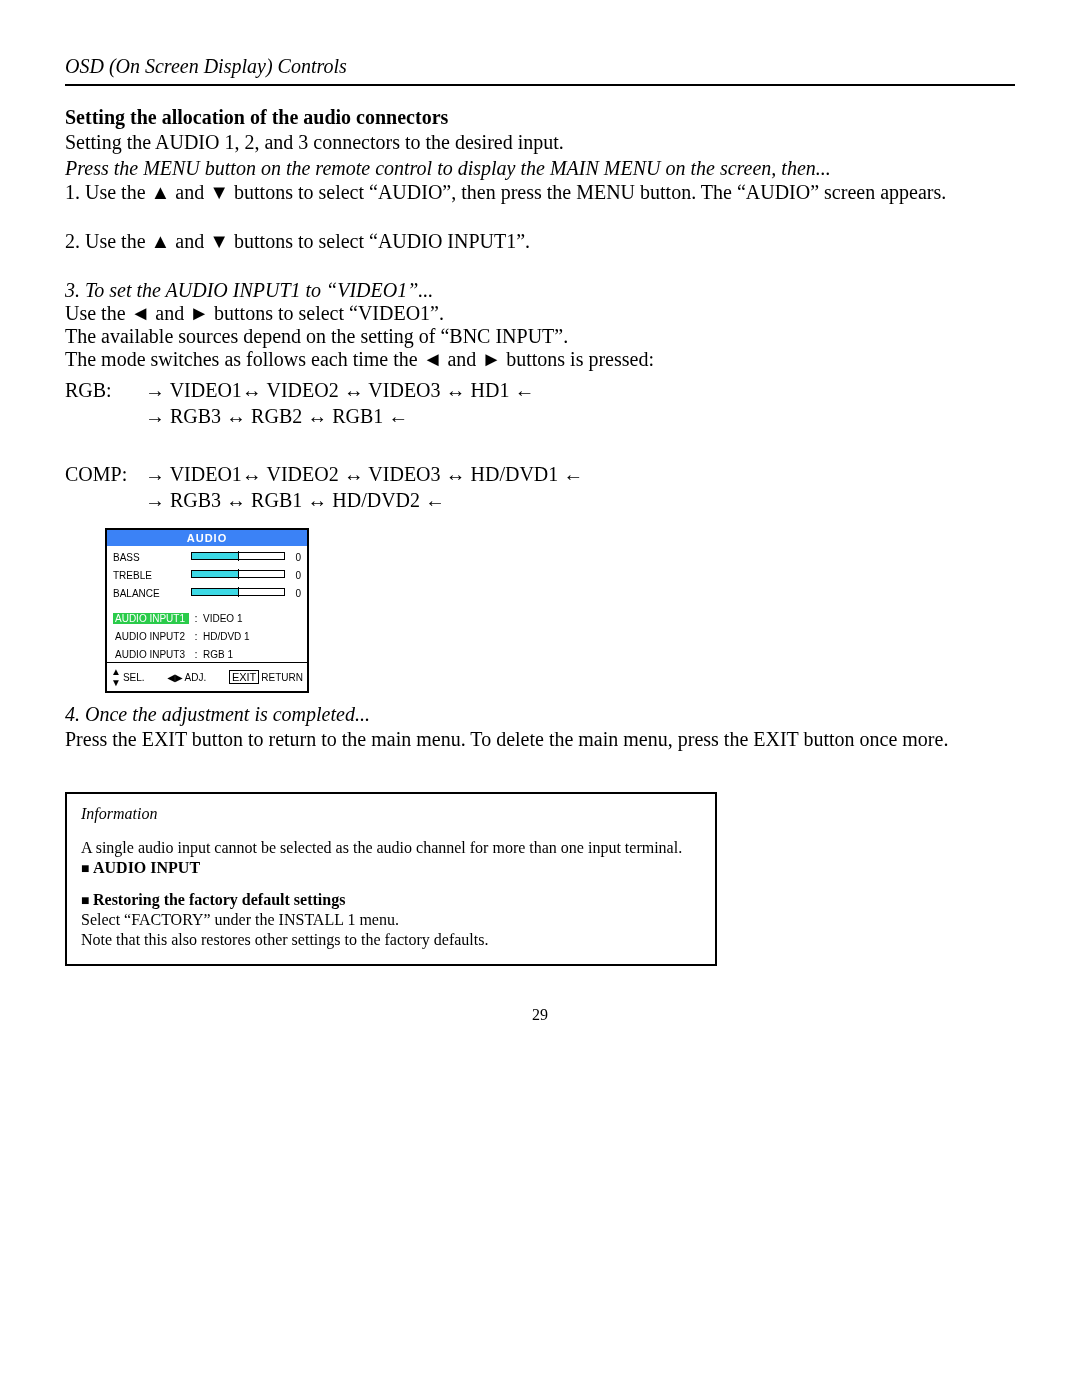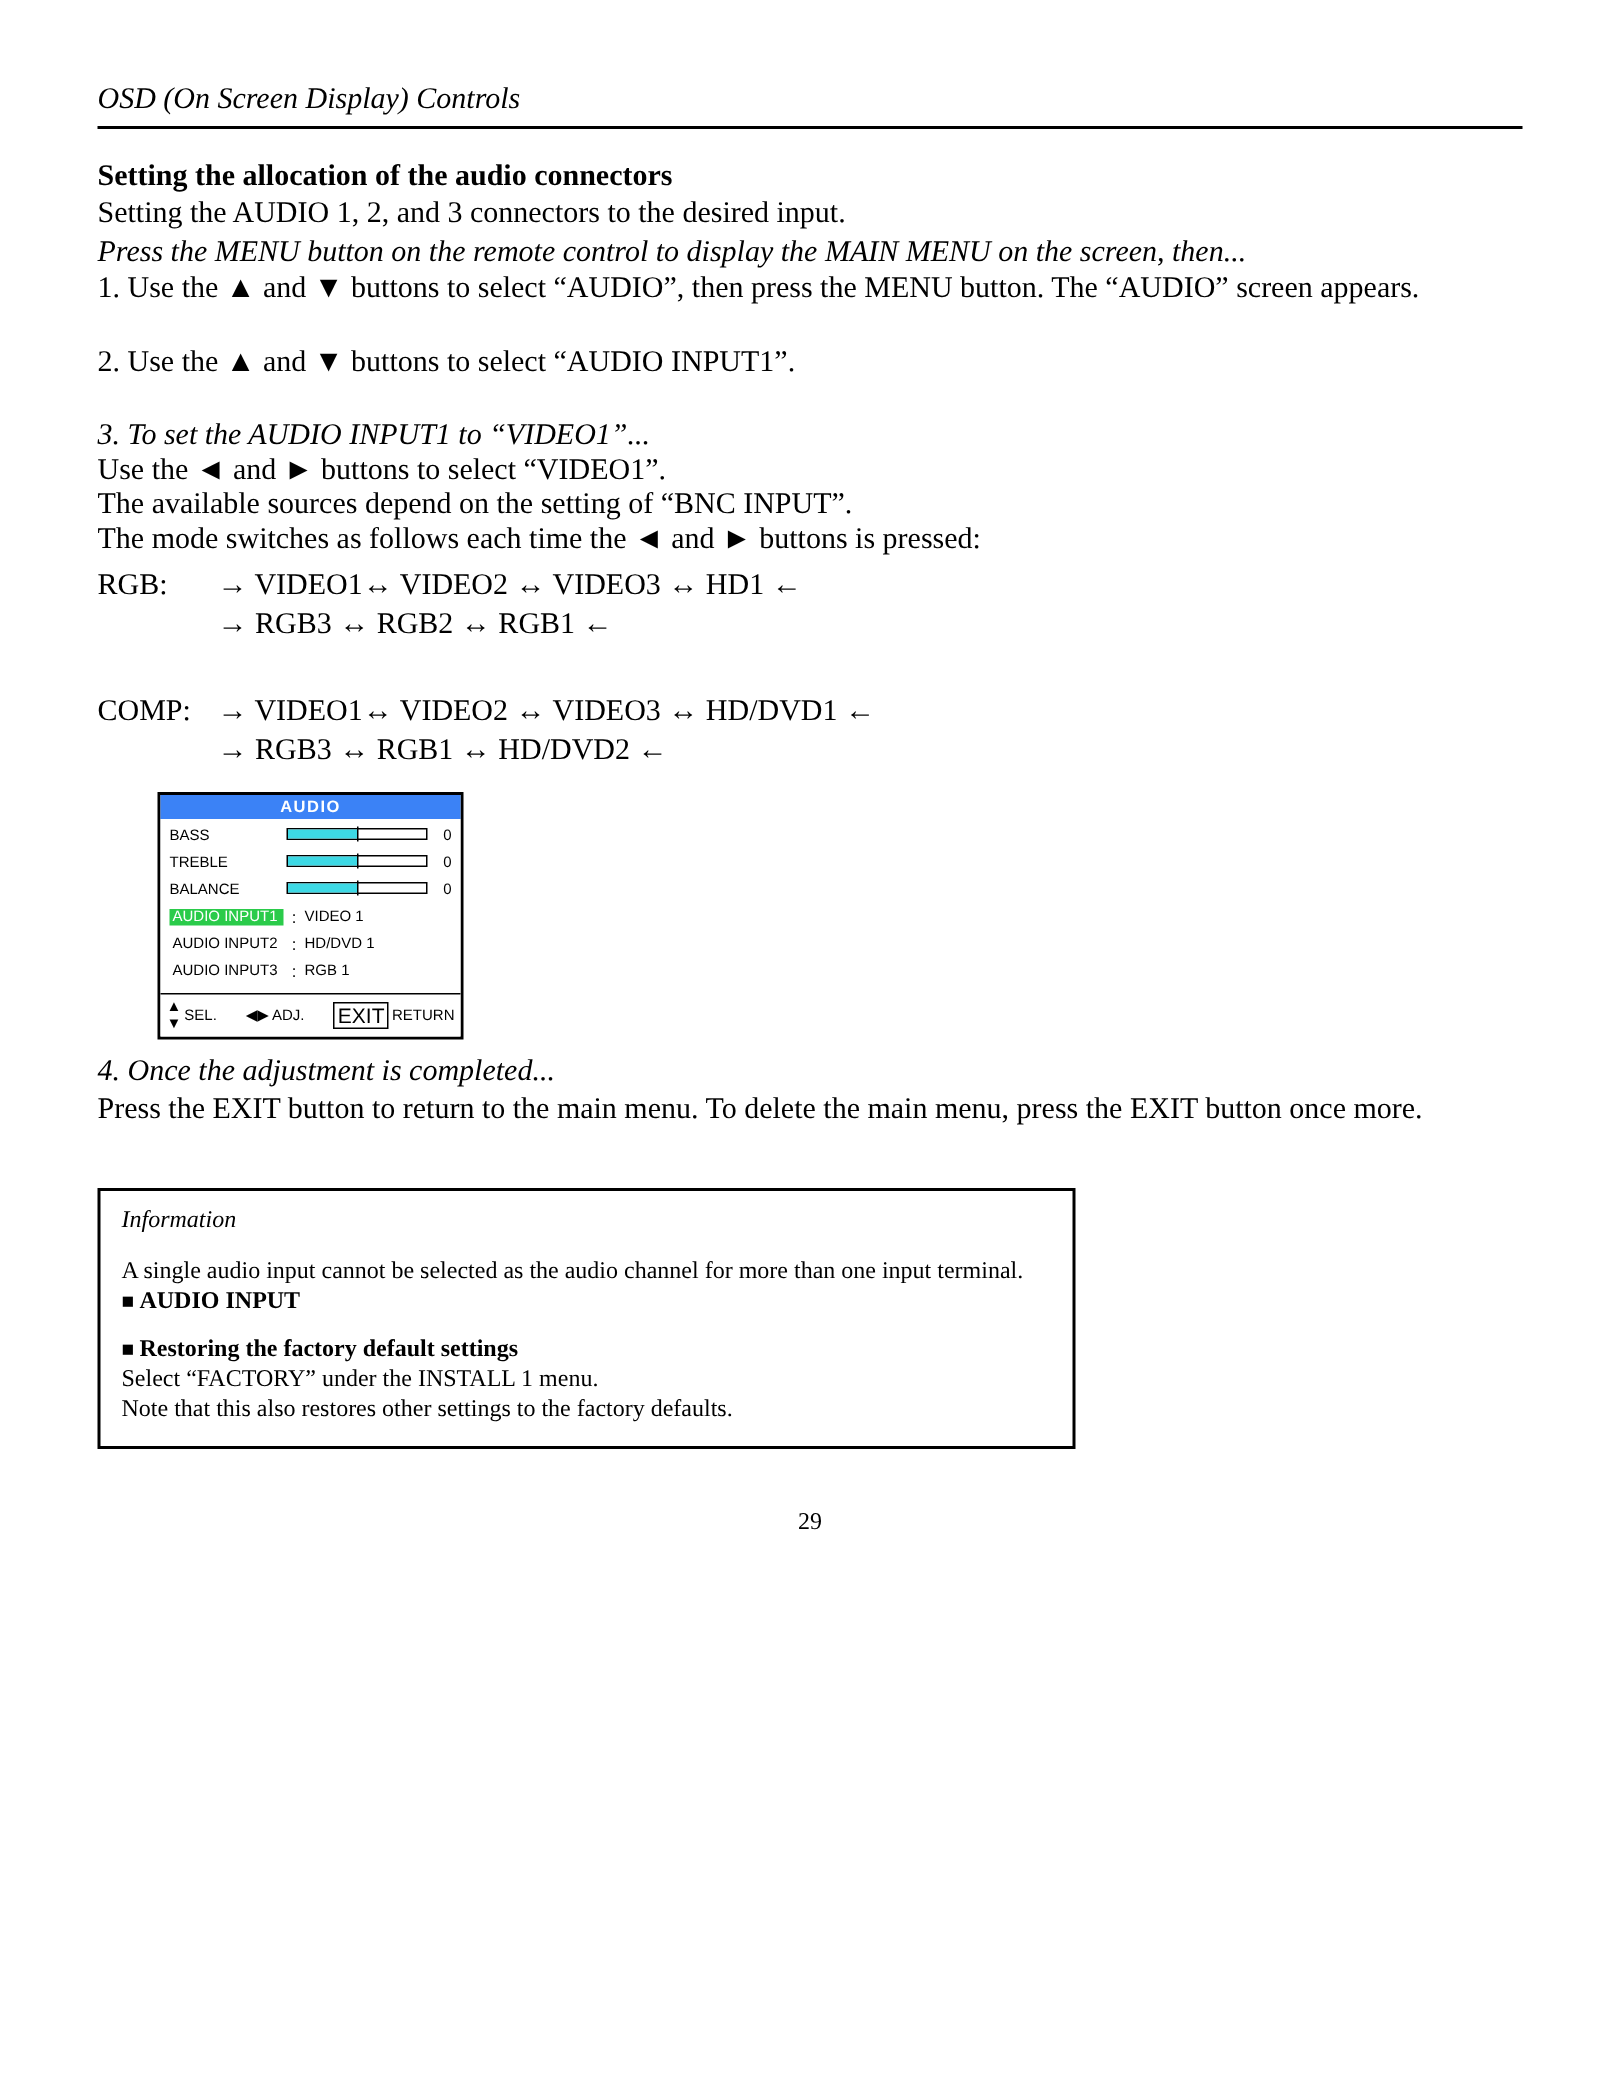--- a/index.html
+++ b/index.html
@@ -107,21 +107,21 @@
     width: 1px;
     background: #000;
   }
   .osd-row .val {
     width: 12px;
     text-align: right;
     font-size: 10px;
   }
   .osd-assign {
     display: flex;
-    align-items: flex-start;
+    align-items: flex-end;
     height: 18px;
     gap: 4px;
   }
   .osd-assign .lbl {
     width: 74px;
     font-size: 10px;
     padding-left: 2px;
   }
   .osd-assign .col {
     width: 6px;
@@ -144,21 +144,21 @@
     background: #fff;
   }
   .osd-footer .group {
     display: flex;
     align-items: center;
     gap: 2px;
   }
   .osd-footer .exit {
     border: 1px solid #000;
     padding: 0 2px;
-    font-size: 14px;
+    font-size: 11px;
   }
   .info-box {
     border: 2px solid #000;
     width: 620px;
     padding: 10px 14px 14px 14px;
     margin-top: 40px;
     font-size: 16px;
     line-height: 1.25;
   }
   .info-title {

